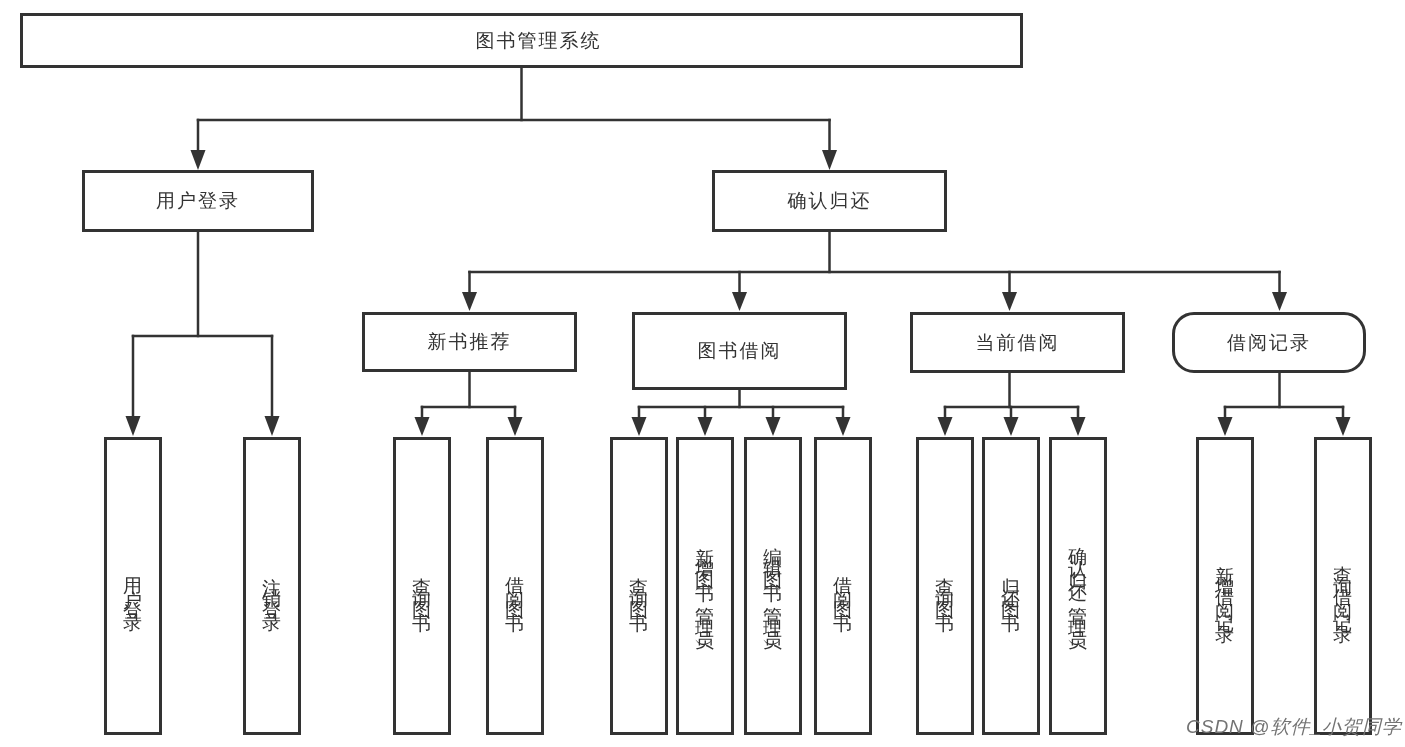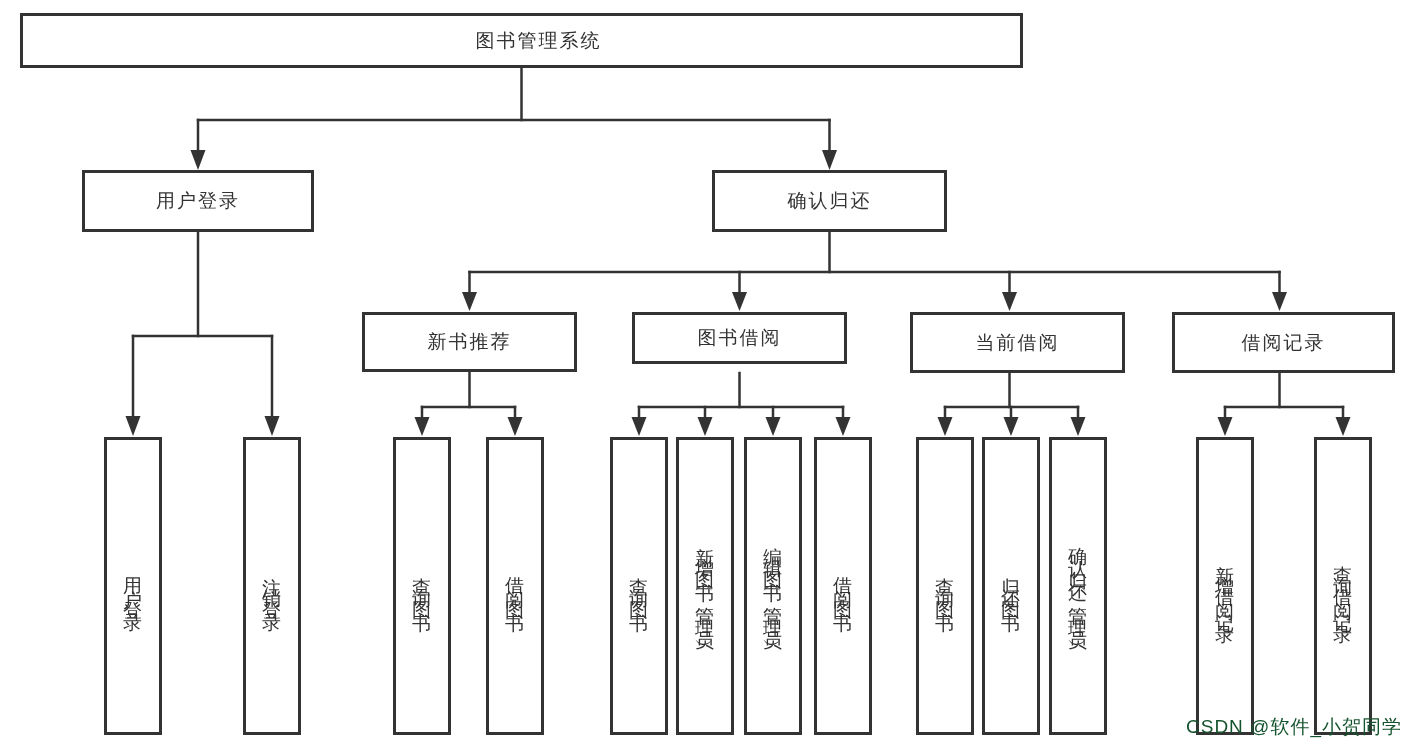--- a/index.html
+++ b/index.html
@@ -37,22 +37,23 @@
     text-orientation: mixed;
     letter-spacing: 12px;
     line-height: 1;
   }
   .leaf span { display: inline-block; }
   .watermark {
     position: absolute;
     left: 1186px; top: 714px;
     font-size: 19px;
     letter-spacing: 1px;
-    color: #14532d;
+    color: #737373;
     white-space: nowrap;
+    font-style: italic;
   }
   line { stroke: #333333; stroke-width: 2.5; stroke-linecap: square; }
   polygon { fill: #333333; }
 </style>
 </head>
 <body>
 
 <div id="canvas">
 
   <svg id="connectors" viewBox="0 0 1405 747" xmlns="http://www.w3.org/2000/svg">
@@ -138,27 +139,27 @@
   <div class="node" style="left:82px; top:170px; width:232px; height:62px;">
     <span>用户登录</span>
   </div>
   <div class="node" style="left:712px; top:170px; width:235px; height:62px;">
     <span>确认归还</span>
   </div>
 
   <div class="node" style="left:362px; top:312px; width:215px; height:60px;">
     <span>新书推荐</span>
   </div>
-  <div class="node" style="left:632px; top:312px; width:215px; height:52px;">
+  <div class="node" style="left:632px; top:312px; width:215px; height:78px;">
     <span>图书借阅</span>
   </div>
   <div class="node" style="left:902px; top:312px; width:215px; height:61px;margin-left:8px;">
     <span>当前借阅</span>
   </div>
-  <div class="node" style="left:1172px; top:312px; width:223px; height:61px;">
+  <div class="node" style="left:1172px; top:312px; width:194px; height:61px;border-radius:22px;">
     <span>借阅记录</span>
   </div>
 
   <div class="node leaf" style="left:104px; top:437px; width:58px; height:298px;">
     <span>用户登录</span>
   </div>
   <div class="node leaf" style="left:243px; top:437px; width:58px; height:298px;">
     <span>注销登录</span>
   </div>
 

